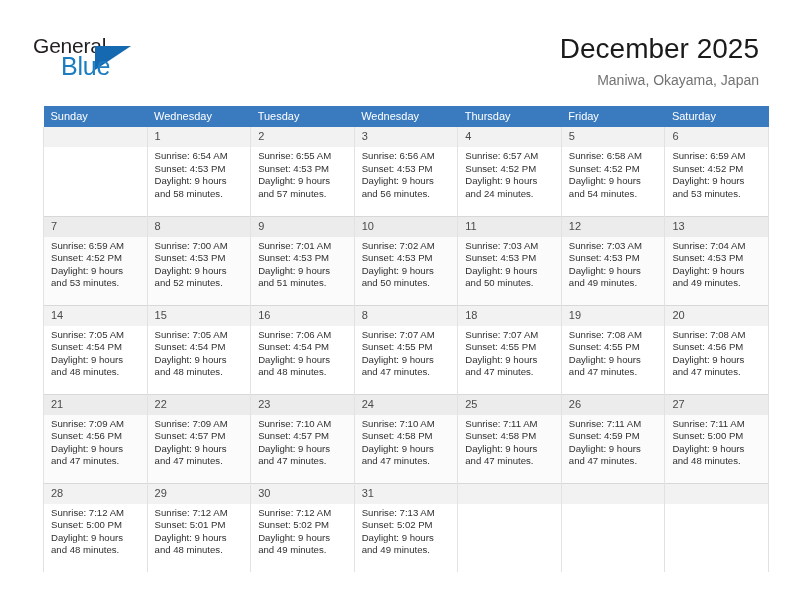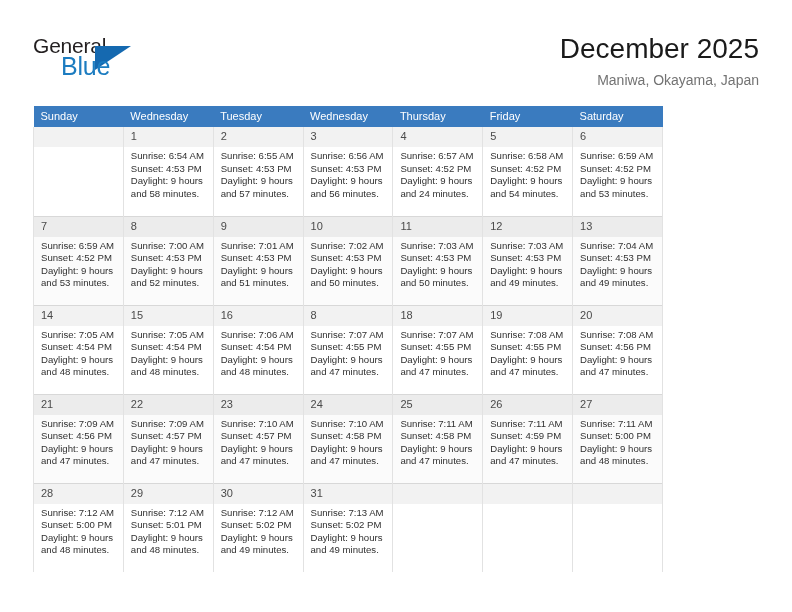--- a/index.html
+++ b/index.html
@@ -79,23 +79,23 @@
     font-size: 14px;
     font-weight: normal;
     color: #737373;
     line-height: 20px;
     margin-top: 4px;
   }
 
   
   .calendar {
     position: absolute;
-    left: 33px;
+    left: 43px;
     top: 106px;
-    width: 630px;
+    width: 726px;
     border-collapse: collapse;
     table-layout: fixed;
   }
   .calendar th {
     background: #3a7bbf;
     color: #ffffff;
     font-size: 11px;
     font-weight: normal;
     text-align: left;
     padding: 5px 0 5px 7px;

